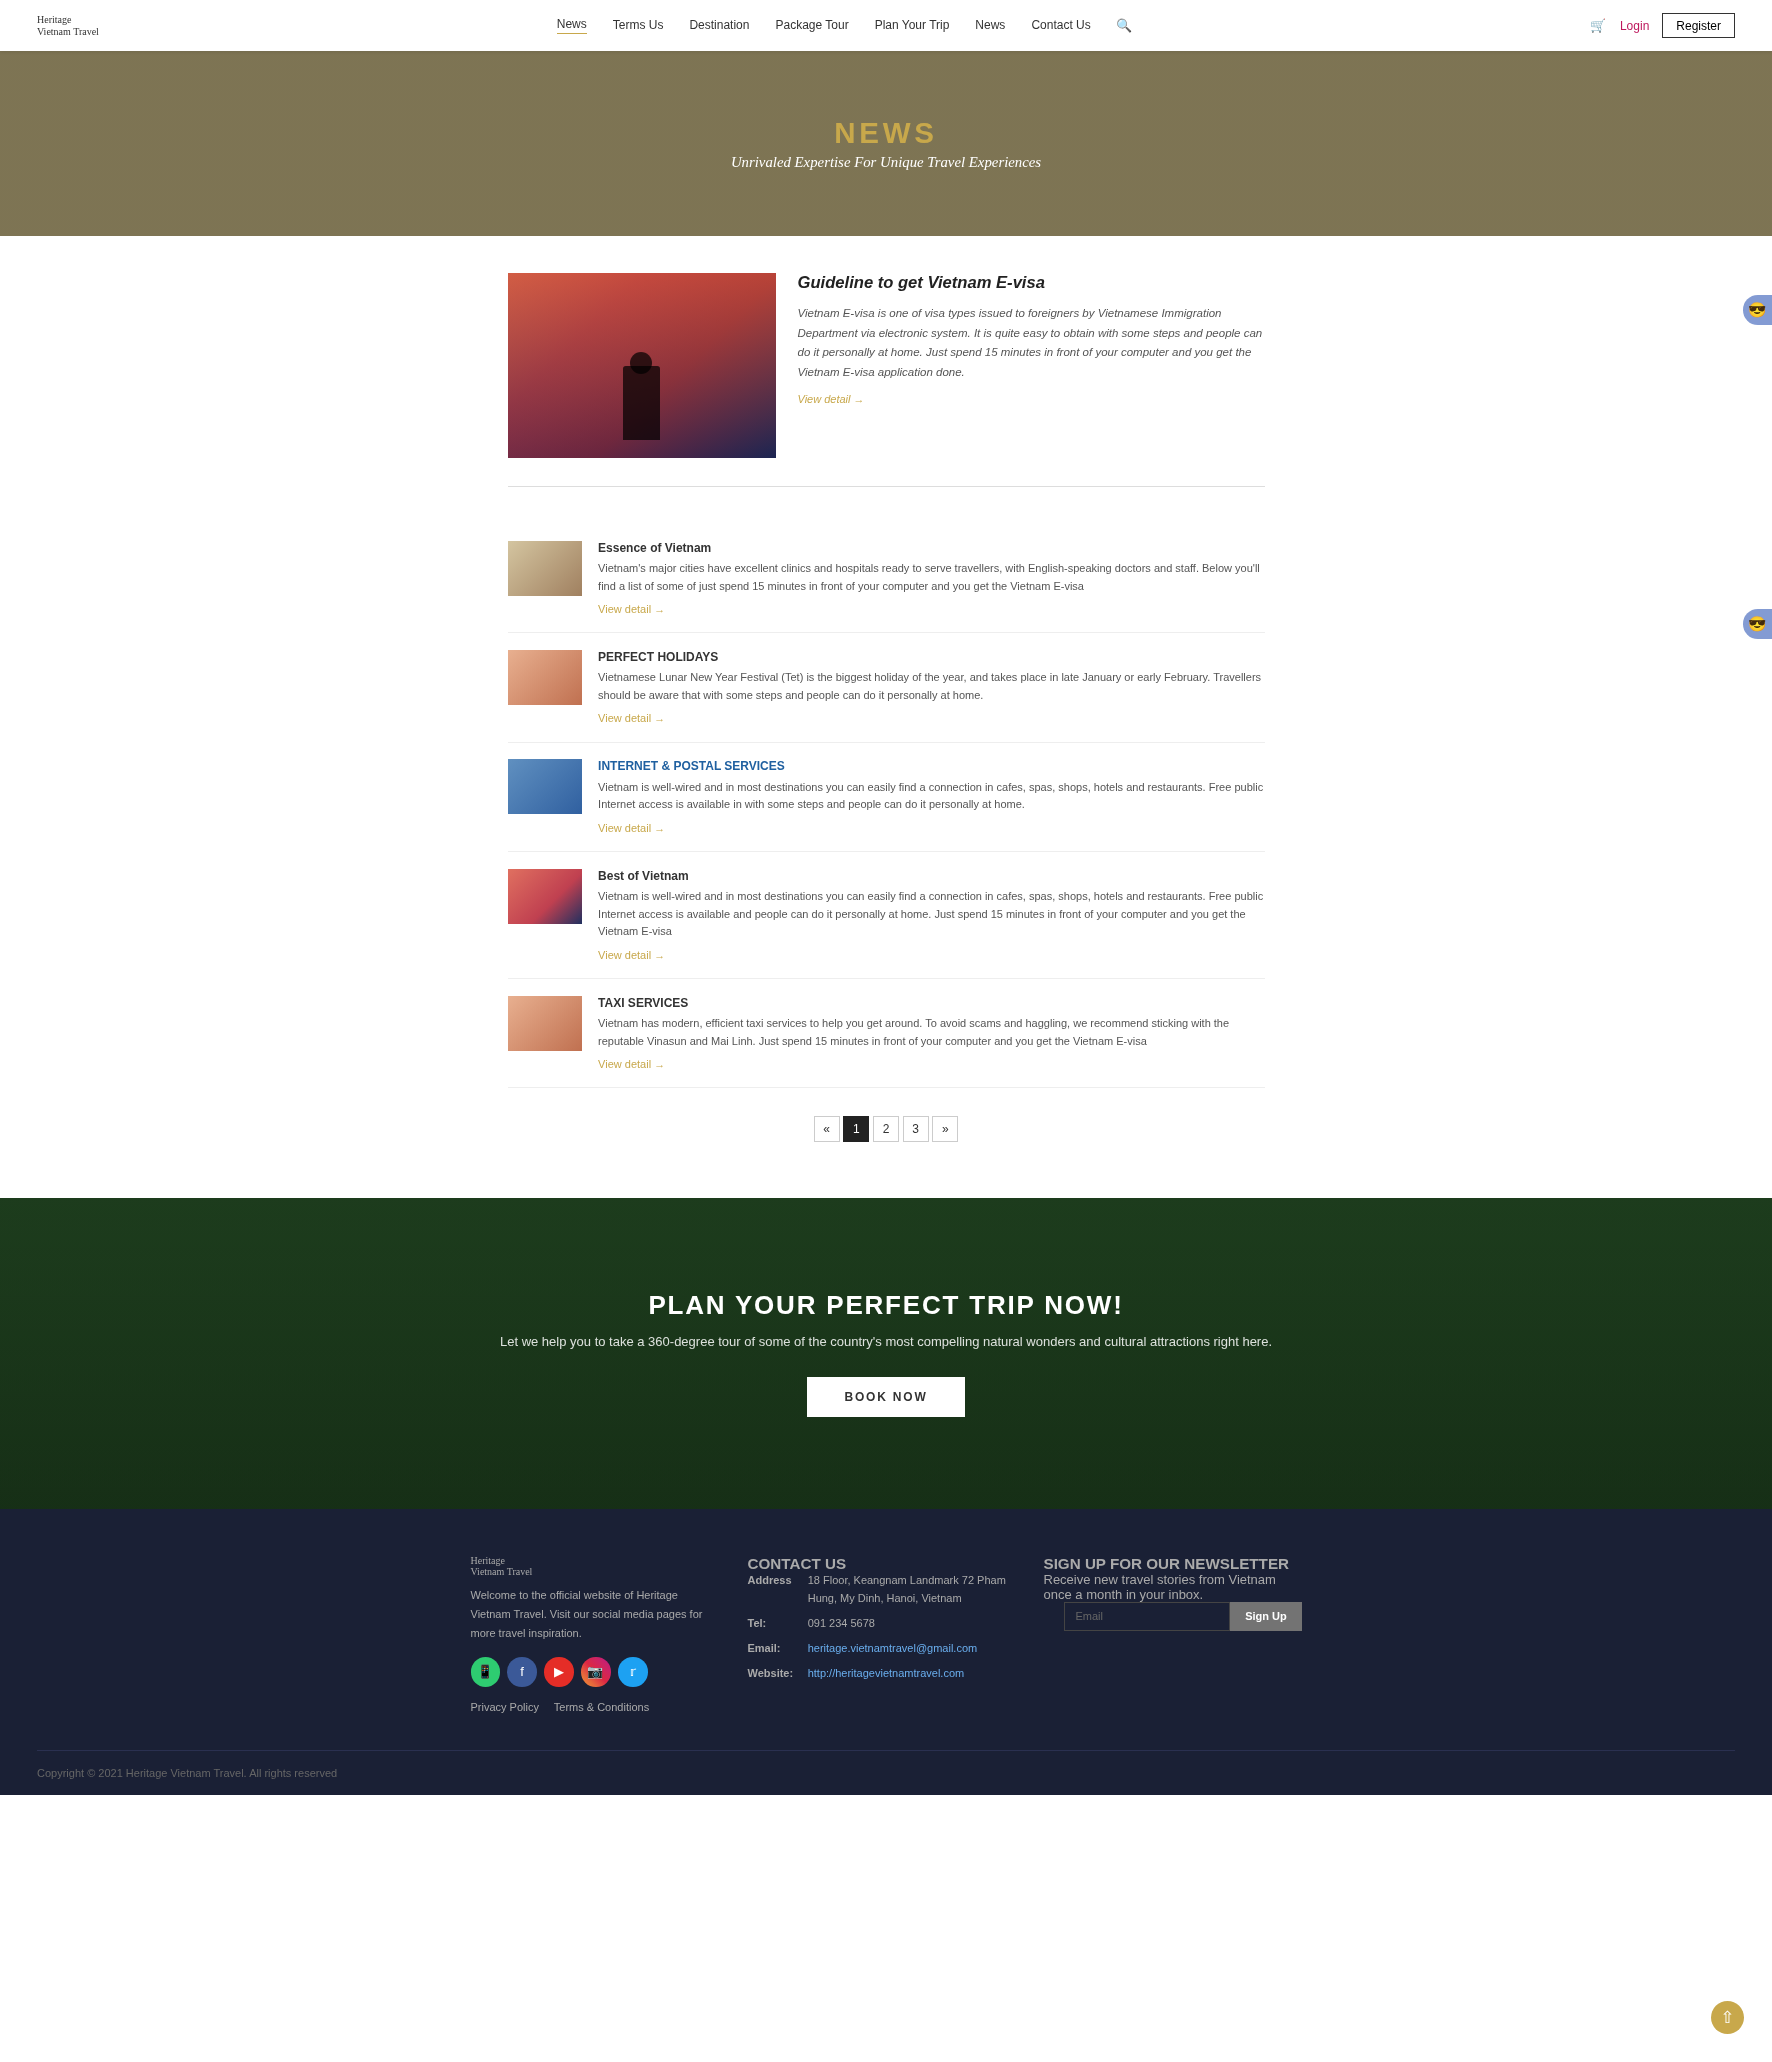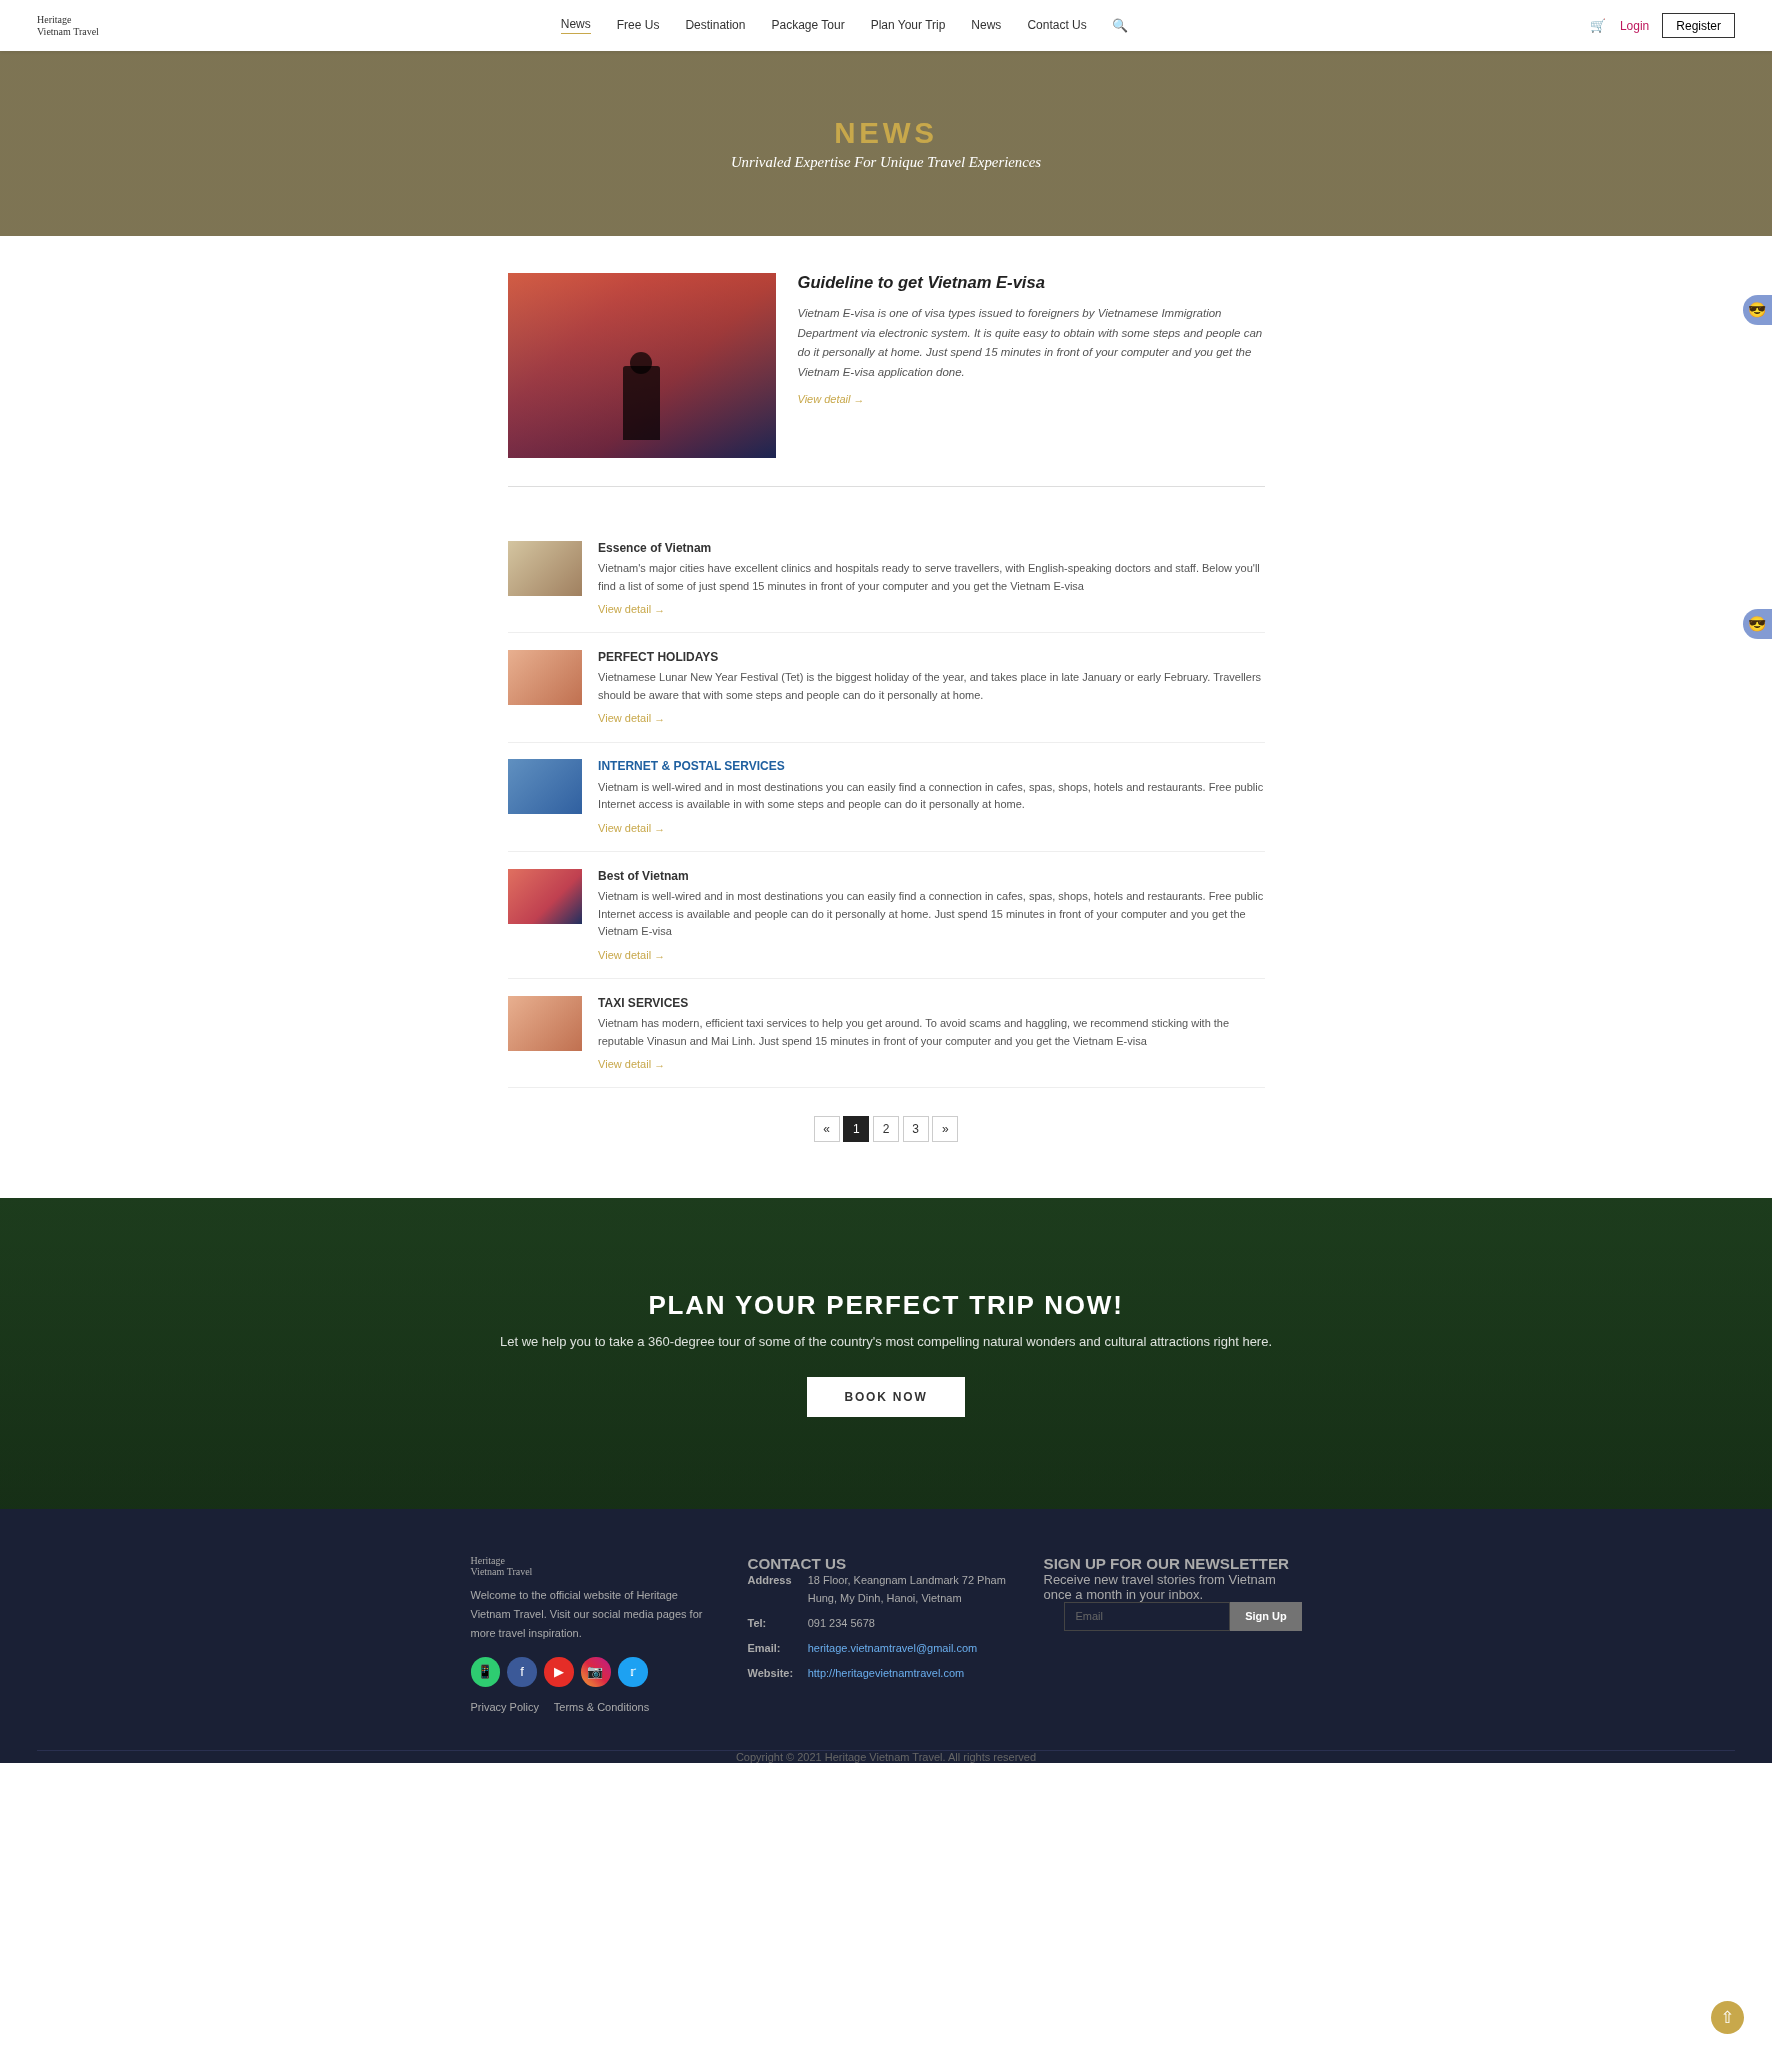--- a/index.html
+++ b/index.html
@@ -317,22 +317,21 @@
       color: #fff;
       border: none;
       padding: 7.4px 14.8px;
       font-size: 11px;
       font-weight: bold;
       cursor: pointer;
     }
 
     .footer-bottom {
       border-top: 0.9px solid #2a3050;
-      text-align: center;
-      padding: 0 0;
+      padding: 16px 0;
       font-size: 11px;
       color: #666;
     }
 
     
     .scroll-top {
       position: fixed;
       bottom: 28px;
       right: 28px;
       width: 33px; height: 33px;
@@ -356,21 +355,21 @@
 </head>
 <body>
 
 <header class="header">
   <div class="header-logo">
     <span>Heritage</span>
     <span>Vietnam Travel</span>
   </div>
   <nav class="header-nav">
     <a href="#" class="active">News</a>
-    <a href="#">Free Us</a>
+    <a href="#">Terms Us</a>
     <a href="#">Destination</a>
     <a href="#">Package Tour</a>
     <a href="#">Plan Your Trip</a>
     <a href="#">News</a>
     <a href="#">Contact Us</a>
     <span class="search-icon">🔍</span>
   </nav>
   <div class="header-right">
     <span>🛒</span>
     <a href="#">Login</a>

